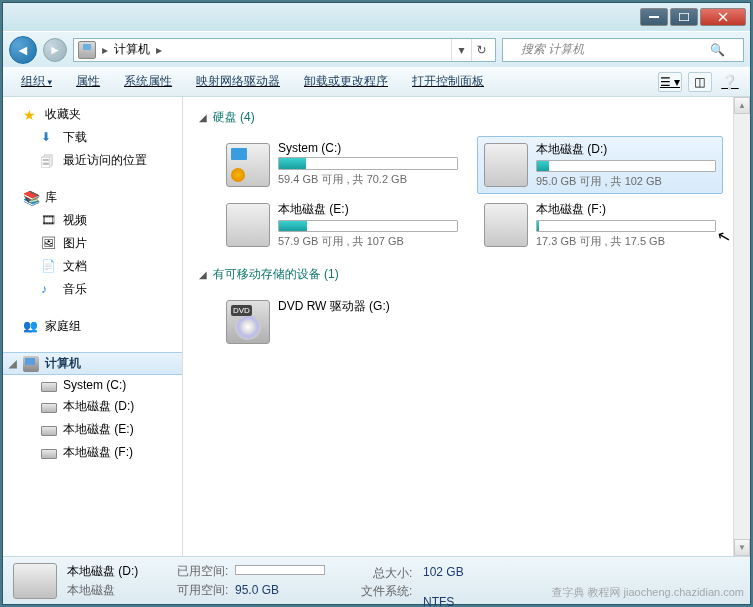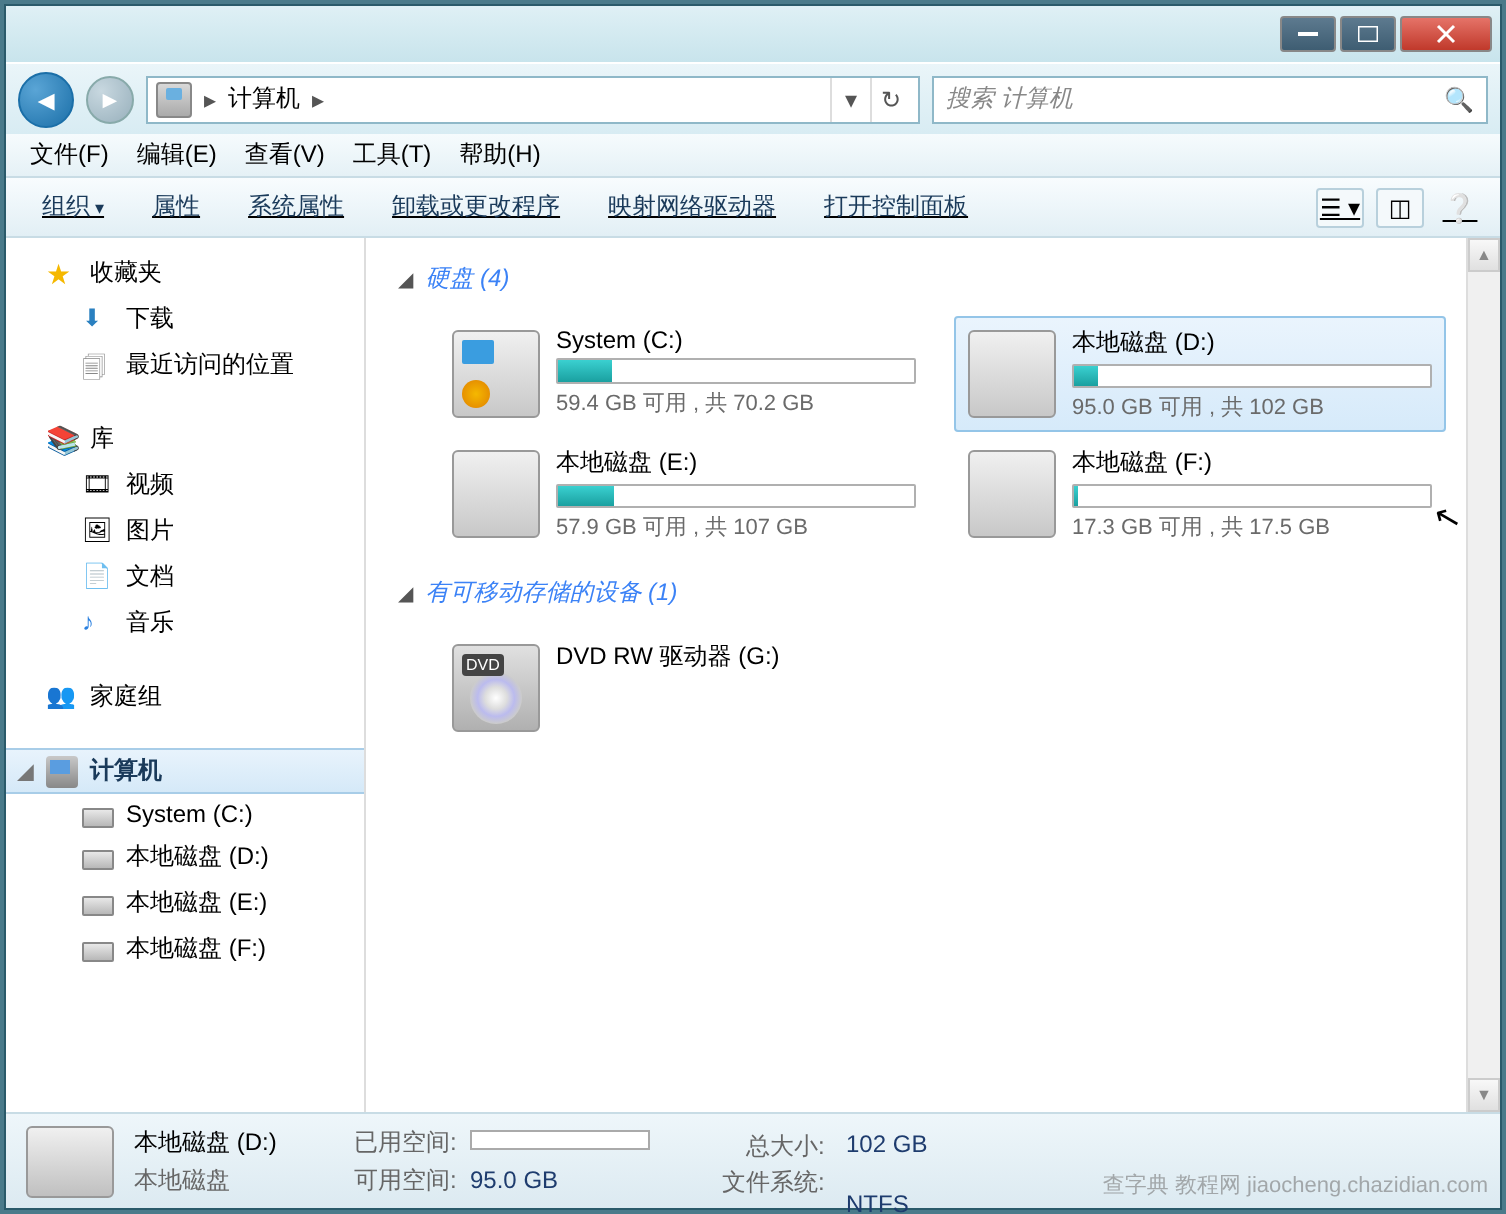--- a/index.html
+++ b/index.html
@@ -14,21 +14,21 @@
 .navbar { height: 36px; background: linear-gradient(to bottom,#eaf5f9,#d8ecf3); display: flex; align-items: center; padding: 0 6px; gap: 6px; border-top: 1px solid #fff; }
 .navbtn { width: 28px; height: 28px; border-radius: 50%; display: flex; align-items: center; justify-content: center; color: #fff; font-size: 14px; }
 .back { background: radial-gradient(circle at 30% 30%, #5aa5d6, #1b6fa8); border:1px solid #1b6fa8; }
 .fwd { background: radial-gradient(circle at 30% 30%, #c8d8e0, #98b0bc); border:1px solid #8aa; width:24px; height:24px; font-size:12px; }
 .addressbar { flex: 1; height: 24px; background: #fff; border: 1px solid #8fb8c8; display: flex; align-items: center; padding: 0 4px; }
 .addr-icon { width: 18px; height: 18px; background: linear-gradient(#d8d8d8,#aaa); border: 1px solid #888; border-radius: 2px; position: relative; }
 .addr-icon::after { content:''; position:absolute; top:2px; left:4px; width:8px; height:6px; background:#6ab0e0; border-radius:1px; }
 .addr-sep { padding: 0 6px; color: #555; }
 .addr-drop { margin-left: auto; display:flex; }
 .addr-dbtn { width: 20px; height: 22px; display: flex; align-items: center; justify-content: center; color: #555; border-left:1px solid #ddd; }
-.searchbox { width: 278px; height: 24px; background: #fff; border: 1px solid #8fb8c8; display: flex; align-items: center; padding: 0 6px; color: #888; font-style: italic; }
+.searchbox { width: 242px; height: 24px; background: #fff; border: 1px solid #8fb8c8; display: flex; align-items: center; padding: 0 18px; color: #888; font-style: italic; }
 .searchbox .sicon { margin-left: auto; color:#6a9; font-style: normal; }
 .menubar { height: 22px; background: linear-gradient(#f6fbfd,#e5f1f6); display: flex; align-items: center; padding: 0 6px; gap: 2px; border-bottom: 1px solid #c8dce5; }
 .menubar span { padding: 2px 6px; }
 .toolbar { height: 30px; background: linear-gradient(#f8fcfe,#e2eff5); display: flex; align-items: center; padding: 0 8px; gap: 4px; border-bottom: 1px solid #c8dce5; text-decoration: underline; }
 .toolbar .titem { padding: 4px 10px; color: #1a3a5a; }
 .toolbar .titem.org::after { content: " ▾"; font-size: 9px; }
 .toolbar-right { margin-left: auto; display: flex; gap: 6px; align-items: center; }
 .ticon { width: 24px; height: 20px; border: 1px solid #b8d0dc; border-radius: 2px; display: flex; align-items: center; justify-content: center; background: #f4f9fb; }
 .body { flex: 1; display: flex; background: #fff; overflow: hidden; }
 .nav { width: 180px; border-right: 1px solid #ddd; overflow-y: auto; padding: 6px 0; position: relative; }
@@ -39,21 +39,21 @@
 .nav-item.sel { background: linear-gradient(#e8f3fc,#d5e9f8); border: 1px solid #a8cde8; border-left: none; border-right: none; font-weight: bold; color: #1a3a5a; padding-top:2px;padding-bottom:2px; }
 .nicon { width: 16px; height: 16px; display: inline-block; }
 .star { color: #f5b800; font-size: 14px; }
 .lib { color: #5a9de0; font-size: 14px; }
 .comp { background: linear-gradient(#c8c8c8,#888); border-radius: 2px; position: relative; }
 .comp::after { content:''; position:absolute; top:2px; left:2px; width:10px; height:7px; background:#5a9de0; }
 .drv { background: linear-gradient(#e8e8e8,#b8b8b8); border-radius: 1px; border: 1px solid #888; height: 10px; margin-top: 3px; }
 .content { flex: 1; padding: 8px 16px; overflow-y: auto; position: relative; }
 .section-hdr { display: flex; align-items: center; gap: 6px; padding: 4px 0; color: #1e395b; }
 .section-hdr .tri { color: #555; font-size: 10px; }
-.section-hdr .txt { color: #3b82f6; font-style: italic; }
+.section-hdr .txt { color: #0f766e; }
 .drives { display: flex; flex-wrap: wrap; gap: 2px 12px; padding: 6px 0 8px 20px; }
 .drive { width: 246px; height: 58px; display: flex; padding: 4px 6px; gap: 8px; border: 1px solid transparent; border-radius: 2px; }
 .drive.sel { background: linear-gradient(#eaf4fd,#d6eafa); border: 1px solid #94c5e8; }
 .drive-icon { width: 44px; height: 44px; background: linear-gradient(#f0f0f0,#c8c8c8); border: 1px solid #999; border-radius: 3px; margin-top: 2px; position: relative; }
 .drive-icon.sys::before { content:''; position:absolute; top:4px; left:4px; width:16px; height:12px; background:#3a9de0; border-radius:1px; }
 .drive-icon.sys::after { content:''; position:absolute; bottom:4px; left:4px; width:14px; height:14px; background: radial-gradient(#f5b800,#e08000); border-radius:50%; }
 .drive-icon.dvd { background: linear-gradient(#e0e0e0,#b0b0b0); }
 .drive-icon.dvd::after { content:'DVD'; position:absolute; top:4px; left:4px; background:#444; color:#fff; font-size:8px; padding:1px 2px; border-radius:2px; }
 .drive-icon.dvd::before { content:''; position:absolute; bottom:3px; left:50%; transform:translateX(-50%); width:26px; height:26px; background: radial-gradient(circle,#fff 0%,#ddd 30%,#bbe 50%,#ccc 70%); border-radius:50%; }
 .drive-info { flex: 1; display: flex; flex-direction: column; gap: 2px; }
@@ -113,34 +113,27 @@
         <div class="addr-dbtn">▾</div>
         <div class="addr-dbtn">↻</div>
       </div>
     </div>
     <div class="searchbox">
       <span>搜索 计算机</span>
       <span class="sicon">🔍</span>
     </div>
   </div>
 
-  <div class="menubar">
-    <span>文件(F)</span>
-    <span>编辑(E)</span>
-    <span>查看(V)</span>
-    <span>工具(T)</span>
-    <span>帮助(H)</span>
-  </div>
 
   <div class="toolbar">
     <span class="titem org">组织</span>
     <span class="titem">属性</span>
     <span class="titem">系统属性</span>
+    <span class="titem">映射网络驱动器</span>
     <span class="titem">卸载或更改程序</span>
-    <span class="titem">映射网络驱动器</span>
     <span class="titem">打开控制面板</span>
     <div class="toolbar-right">
       <div class="ticon">☰ ▾</div>
       <div class="ticon">◫</div>
       <div class="ticon" style="border:none;background:none;color:#2a80c0;font-size:14px;">❔</div>
     </div>
   </div>
 
   <div class="body">
     <div class="nav">

